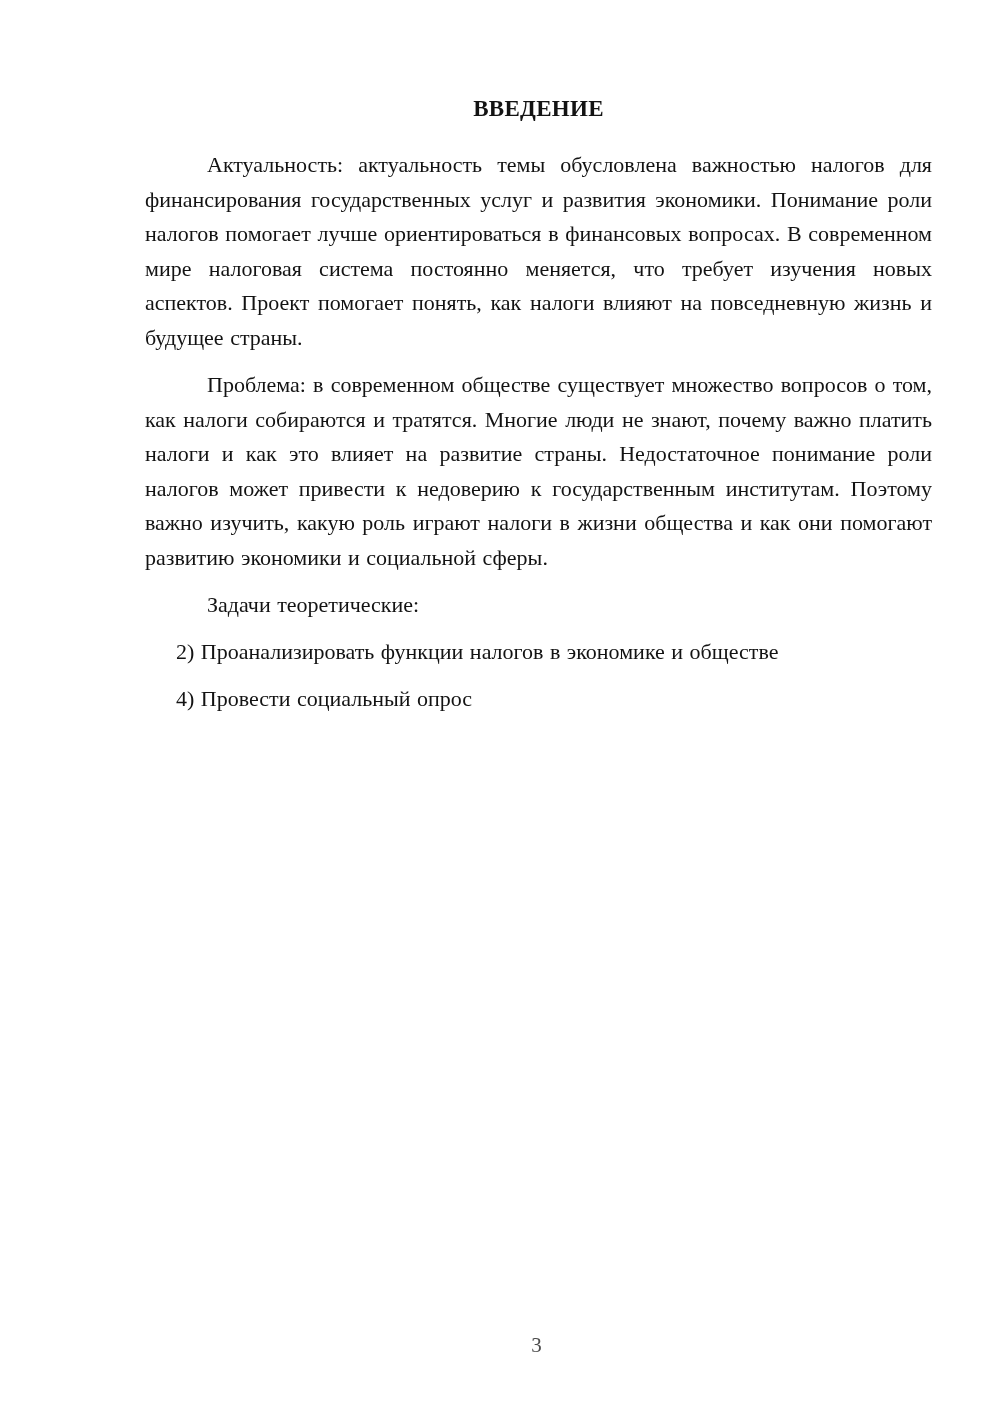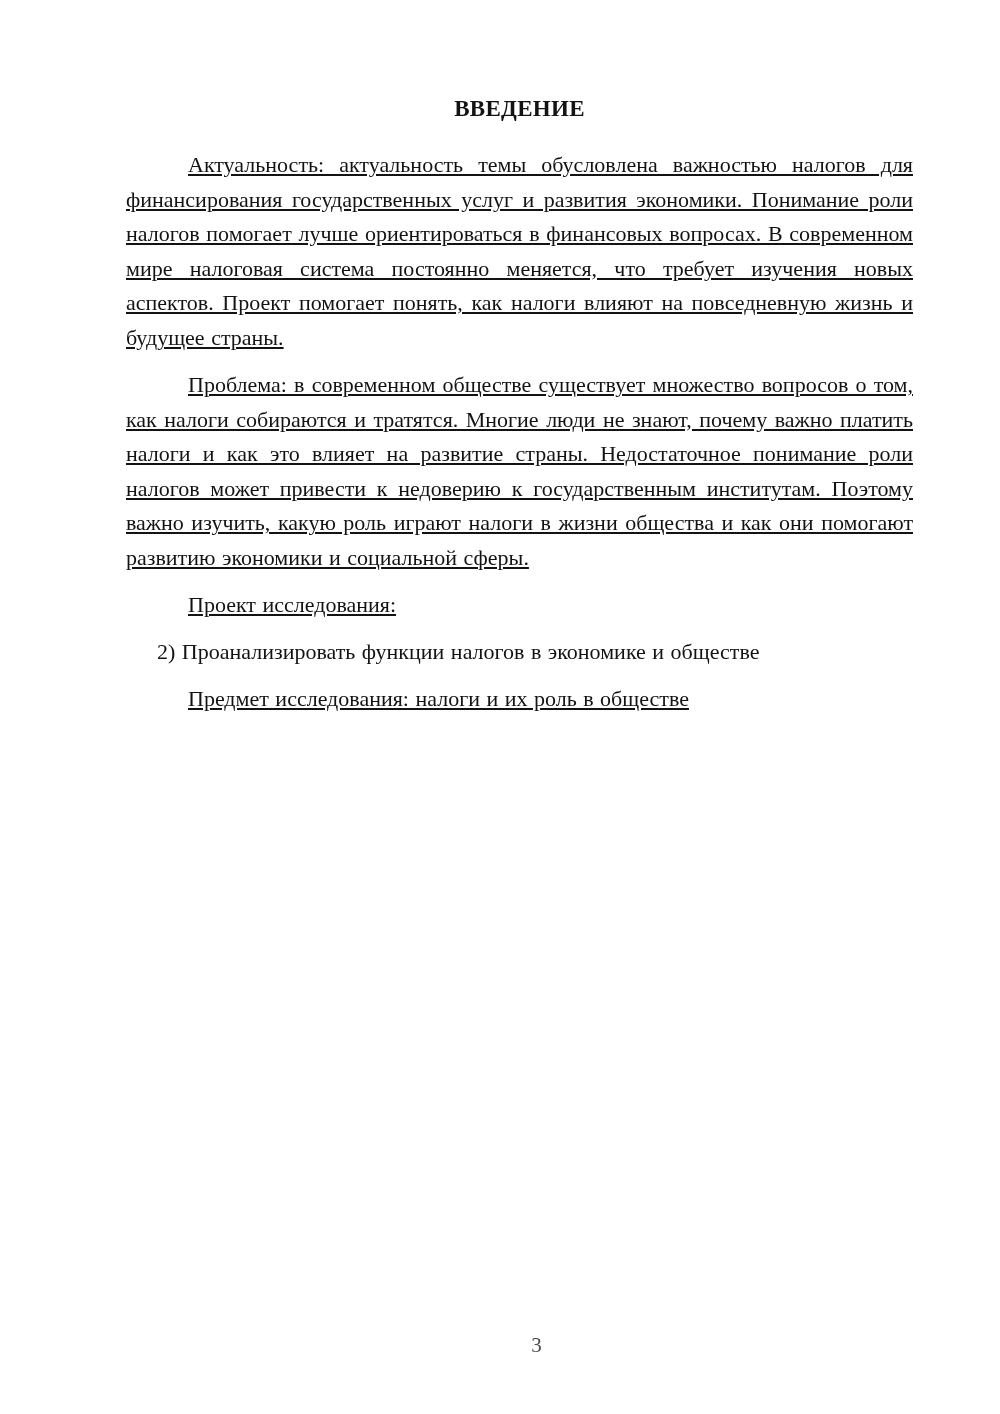--- a/index.html
+++ b/index.html
@@ -12,42 +12,41 @@
     width: 1000px;
     height: 1414px;
     background: #ffffff;
     overflow: hidden;
     font-family: "Liberation Serif", "DejaVu Serif", serif;
     color: #131313;
   }
   .content {
     position: absolute;
     top: 94px;
-    left: 126px;
+    left: 145px;
     width: 787px;
   }
   .doc-title {
     font-size: 23px;
     line-height: 30px;
     font-weight: 700;
     text-align: center;
     margin: 0 0 24px 0;
     letter-spacing: 0.3px;
   }
   .para {
     font-size: 22px;
     line-height: 34.6px;
     text-align: justify;
     text-align-last: left;
     margin: 0 0 12.5px 0;
     word-spacing: 1px;
   }
   .para.indent {
     text-indent: 62px;
-    text-decoration: underline;
   }
   .para.task {
     text-indent: 31px;
   }
   .page-num {
     position: absolute;
     top: 1330px;
     left: 143px;
     width: 787px;
     text-align: center;
@@ -61,23 +60,23 @@
 
 <div class="page">
   <div class="content">
     <h1 class="doc-title">ВВЕДЕНИЕ</h1>
 
     <p class="para indent">Актуальность: актуальность темы обусловлена важностью налогов для финансирования государственных услуг и развития экономики. Понимание роли налогов помогает лучше ориентироваться в финансовых вопросах. В современном мире налоговая система постоянно меняется, что требует изучения новых аспектов. Проект помогает понять, как налоги влияют на повседневную жизнь и будущее страны.</p>
 
     <p class="para indent">Проблема: в современном обществе существует множество вопросов о том, как налоги собираются и тратятся. Многие люди не знают, почему важно платить налоги и как это влияет на развитие страны. Недостаточное понимание роли налогов может привести к недоверию к государственным институтам. Поэтому важно изучить, какую роль играют налоги в жизни общества и как они помогают развитию экономики и социальной сферы.</p>
 
 
-    <p class="para indent">Проект исследования:</p>
+    <p class="para indent">Задачи теоретические:</p>
 
     <p class="para task">2) Проанализировать функции налогов в экономике и обществе</p>
+    <p class="para task">4) Провести социальный опрос</p>
 
 
-    <p class="para indent">Предмет исследования: налоги и их роль в обществе</p>
 
   </div>
 
   <div class="page-num">3</div>
 </div>
 
 </body></html>

